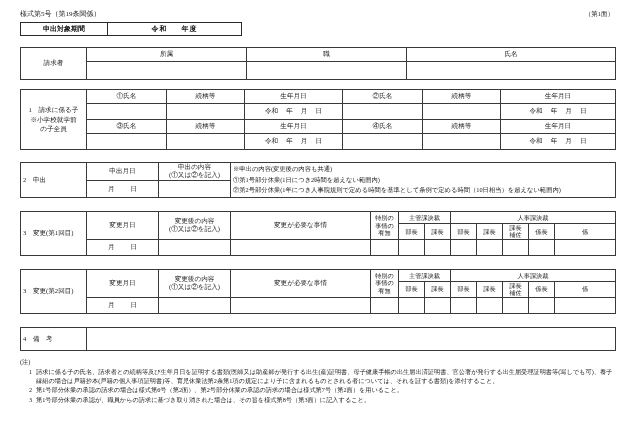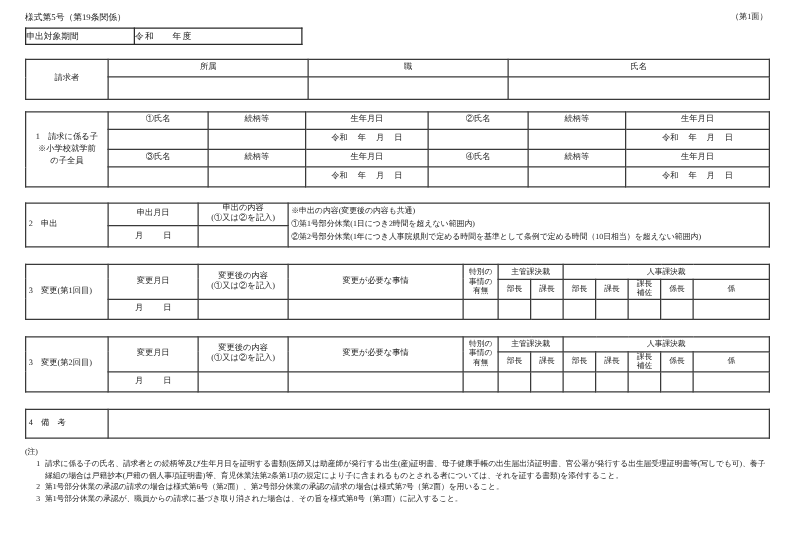--- a/index.html
+++ b/index.html
@@ -53,23 +53,24 @@
     margin-top: 4px;
     border-collapse: collapse;
     border: 1.3px solid #2a2a2a;
     width: 222px;
     table-layout: fixed;
   }
   .period-table td {
     border: 0.8px solid #2a2a2a;
     height: 12px;
     font-size: 7px;
-    text-align: left;
+    text-align: center;
     vertical-align: middle;
     padding: 0;
+    font-weight: bold;
   }
   .period-table td.label { width: 86px; }
   .period-table td.value { letter-spacing: 1px; }
   .period-table td.value .sp { display:inline-block; width:14px; }
 
   
   table.frame {
     border-collapse: collapse;
     table-layout: fixed;
     width: 596px;

